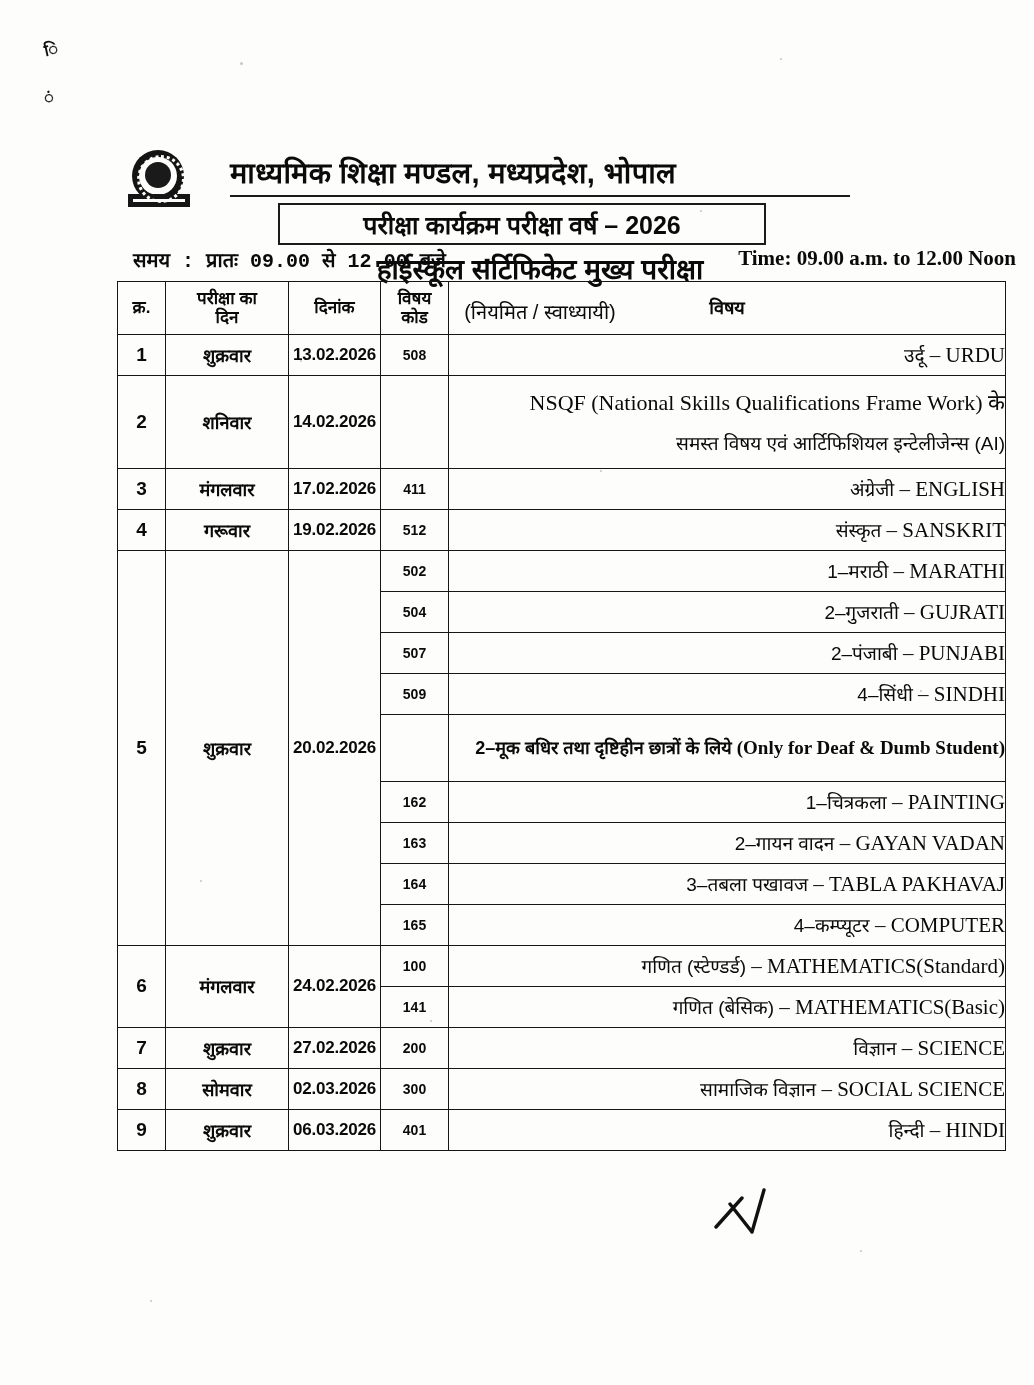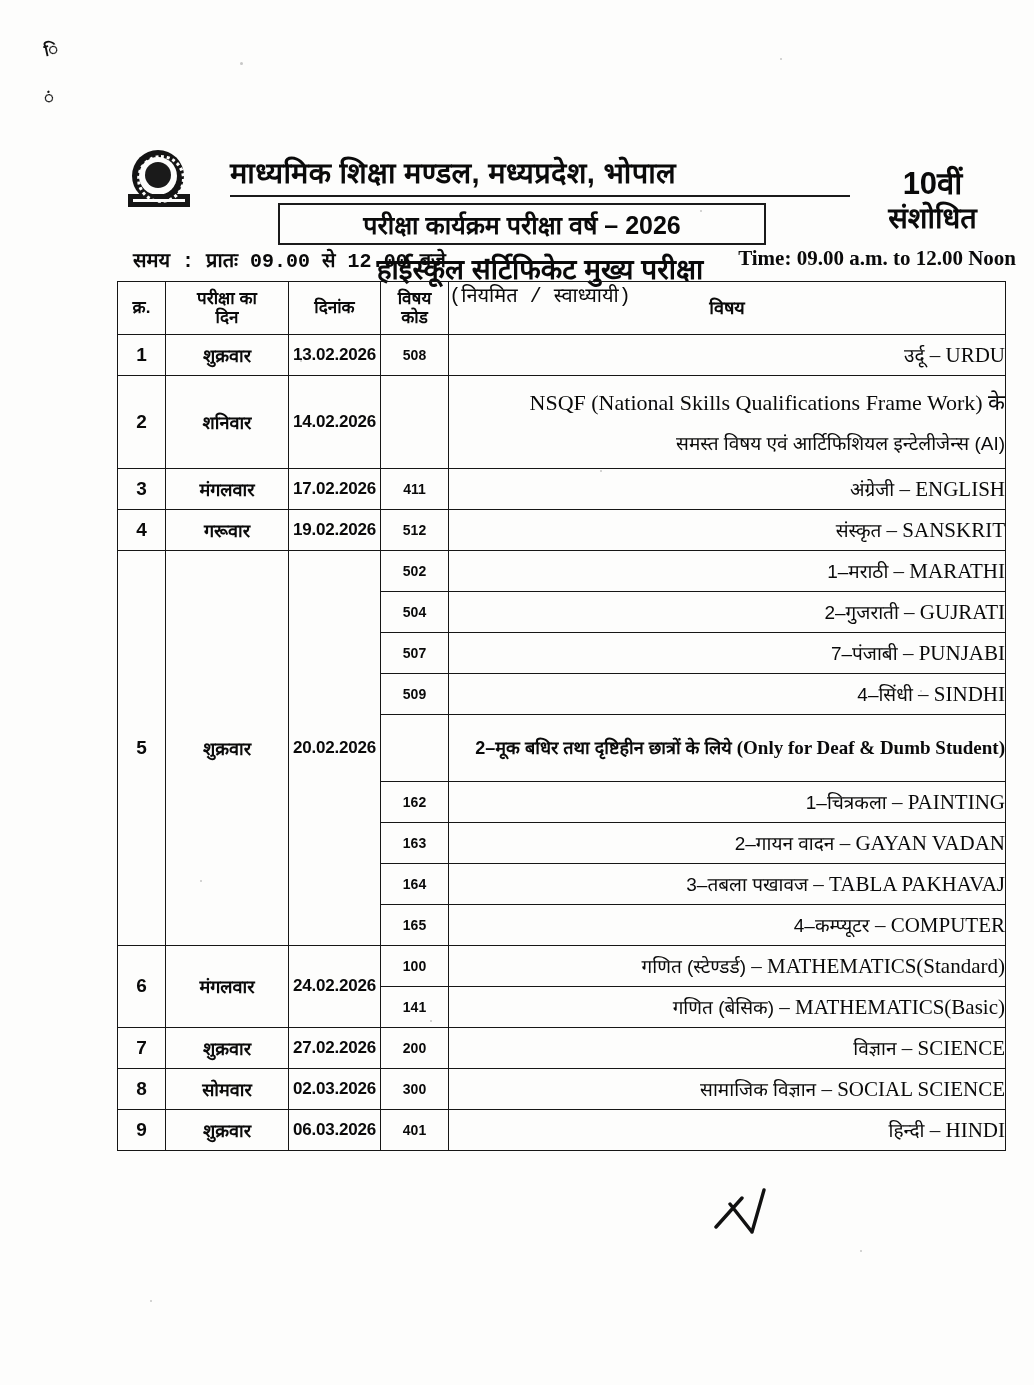--- a/index.html
+++ b/index.html
@@ -136,24 +136,24 @@
     width: 620px;
     text-align: center;
     font-family: "Liberation Sans", "DejaVu Sans", sans-serif;
     font-weight: 700;
     font-size: 28px;
     white-space: nowrap;
   }
   .exam-mode {
     position: absolute;
     left: 230px;
-    top: 211px;
+    top: 228px;
     width: 620px;
     text-align: center;
-    font-family: Liberation Mono, monospace;
+    font-family: Liberation Sans, sans-serif;
     font-weight: 400;
     font-size: 20px;
     white-space: nowrap;
   }
 
   .class-badge {
     position: absolute;
     left: 845px;
     top: 96px;
     width: 175px;
@@ -315,24 +315,20 @@
     </div>
 
     <div class="org-title">माध्यमिक शिक्षा मण्डल, मध्यप्रदेश, भोपाल</div>
 
     <div class="prog-box">परीक्षा कार्यक्रम परीक्षा वर्ष – 2026</div>
 
     <div class="exam-sub">हाईस्कूल सर्टिफिकेट मुख्य परीक्षा</div>
 
     <div class="exam-mode">(नियमित / स्वाध्यायी)</div>
 
-    <div class="class-badge">
-      <span class="cls">10वीं</span>
-      <span class="rev">संशोधित</span>
-    </div>
   </div>
 
   <div class="time-row">
     <span class="time-hi">समय : प्रातः 09.00 से 12.00 बजे</span>
     <span class="time-dash">-</span>
     <span class="time-en">Time: 09.00 a.m. to 12.00 Noon</span>
   </div>
 
   <table class="sched">
     <colgroup>
@@ -401,21 +397,21 @@
           <td class="date" rowspan="9">20.02.2026</td>
           <td class="code">502</td>
           <td class="subj"><span class="dev">1–मराठी</span> –  MARATHI</td>
         </tr>
         <tr>
           <td class="code">504</td>
           <td class="subj"><span class="dev">2–गुजराती</span> –  GUJRATI</td>
         </tr>
         <tr>
           <td class="code">507</td>
-          <td class="subj"><span class="dev">7–पंजाबी</span> –  PUNJABI</td>
+          <td class="subj"><span class="dev">2–पंजाबी</span> –  PUNJABI</td>
         </tr>
         <tr>
           <td class="code">509</td>
           <td class="subj"><span class="dev">4–सिंधी</span> –  SINDHI</td>
         </tr>
         <tr>
           <td class="code"></td>
           <td class="subj note">2–मूक बधिर तथा दृष्टिहीन छात्रों के लिये <span class="en">(Only for Deaf &amp; Dumb Student)</span></td>
         </tr>
         <tr>

